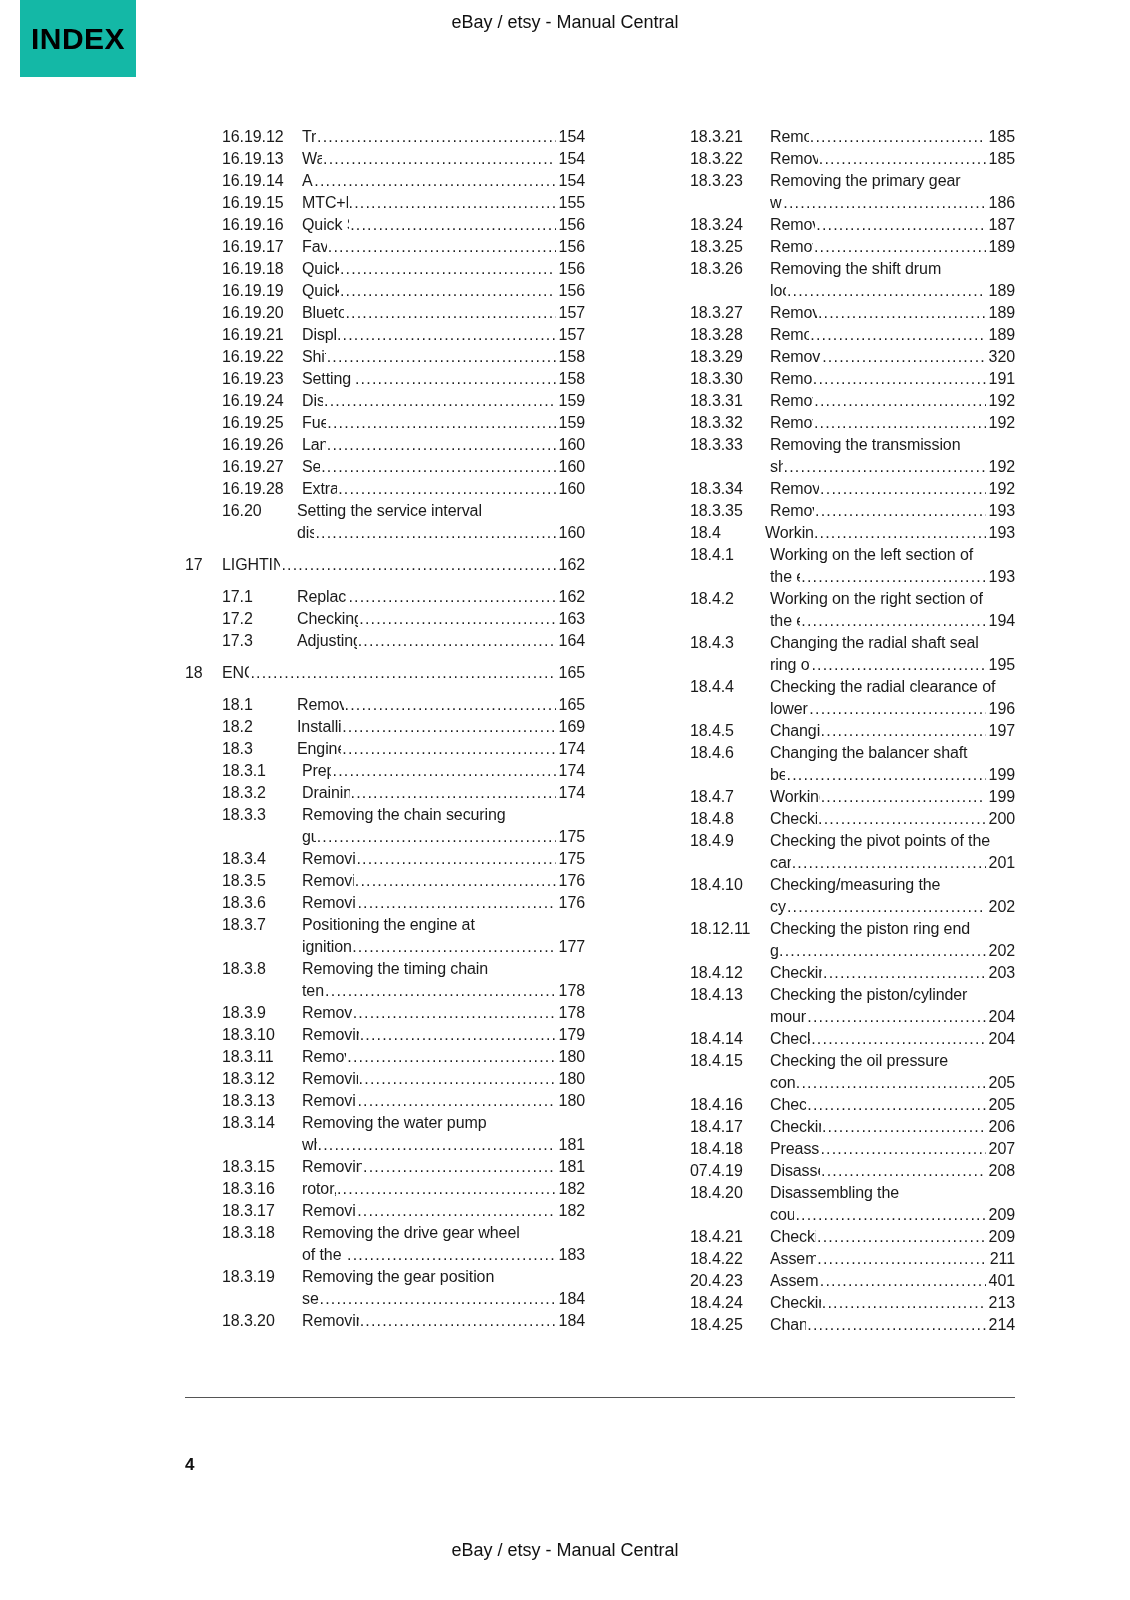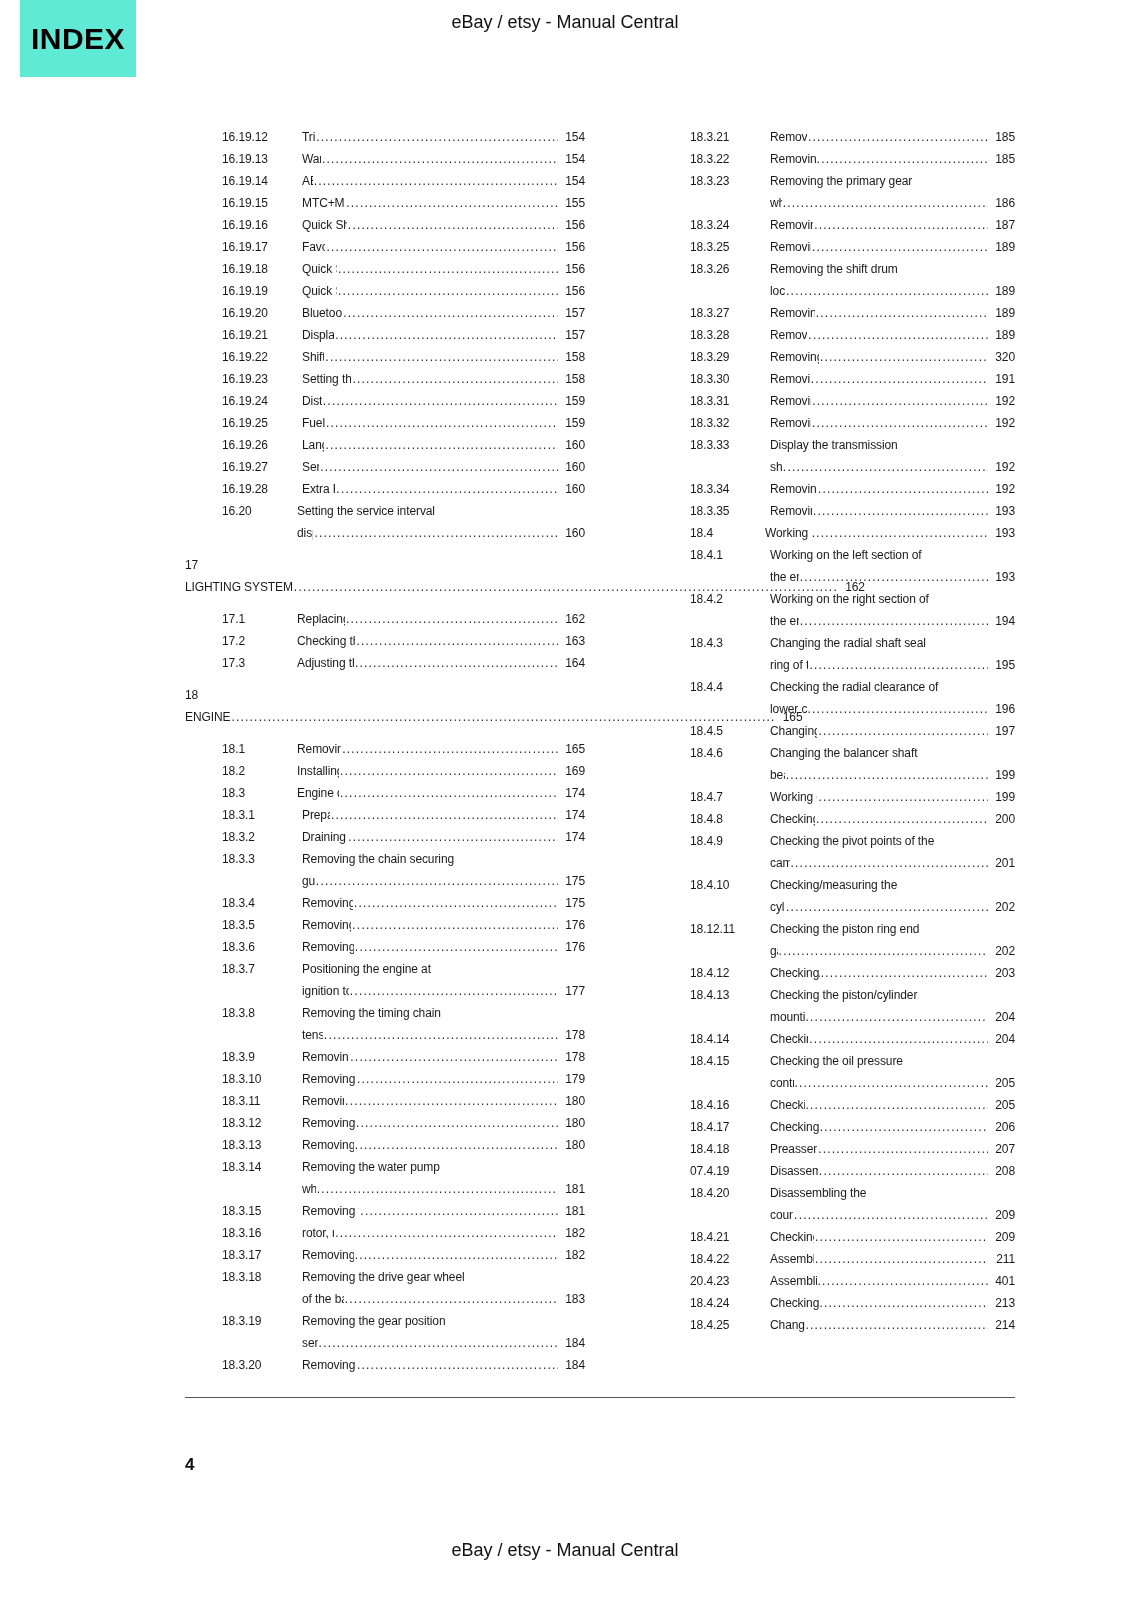--- a/index.html
+++ b/index.html
@@ -7,42 +7,42 @@
   body {
     width: 1130px; height: 1600px;
     position: relative;
     font-family: "Liberation Sans", "DejaVu Sans", sans-serif;
     color: #1a1a1a;
     overflow: hidden;
   }
   .index-box {
     position: absolute; left: 20px; top: 0;
     width: 116px; height: 77px;
-    background: #5eead4;
+    background: #14b8a6;
     display: flex; align-items: center; justify-content: center;
     font-size: 30px; font-weight: bold; color: #000;
     letter-spacing: 0.5px;
   }
   .header-title {
     position: absolute; top: 12px; left: 0; right: 0;
     text-align: center;
     font-size: 18px; color: #111;
   }
   .toc {
     position: absolute; top: 126px; left: 185px;
     display: flex; gap: 68px;
-    font-size: 12px; line-height: 22px;
+    font-size: 16px; line-height: 22px;
     letter-spacing: -0.1px;
   }
   .col-left  { width: 400px; }
   .col-right { width: 362px; }
   .entry { display: flex; align-items: flex-start; }
   .entry .num { flex: 0 0 auto; }
   .entry .body { flex: 1 1 auto; min-width: 0; }
-  .lv1 { margin: 10px 0; flex-direction: column; }
+  .lv1 { margin: 10px 0; }
   .lv1 .num { width: 37px; }
   .lv2 { padding-left: 37px; gap: 16px; }
   .lv2 .num { width: 59px; }
   .lv3 { padding-left: 37px; }
   .lv3 .num { width: 80px; }
   .line { white-space: nowrap; overflow: hidden; }
   .line.last { display: flex; align-items: baseline; }
   .line.last .label { flex: 0 1 auto; overflow: hidden; white-space: nowrap; }
   .dots {
     flex: 1 1 auto; min-width: 8px;
@@ -667,21 +667,21 @@
           <div class="line last">
             <span class="label">Removing the shift forks</span>
             <span class="dots"></span>
             <span class="page">192</span>
           </div>
         </div>
       </div>
       <div class="entry lv3">
         <span class="num">18.3.33</span>
         <div class="body">
-          <div class="line"><span class="label">Display the transmission</span></div>
+          <div class="line"><span class="label">Removing the transmission</span></div>
           <div class="line last">
             <span class="label">shafts</span>
             <span class="dots"></span>
             <span class="page">192</span>
           </div>
         </div>
       </div>
       <div class="entry lv3">
         <span class="num">18.3.34</span>
         <div class="body">

